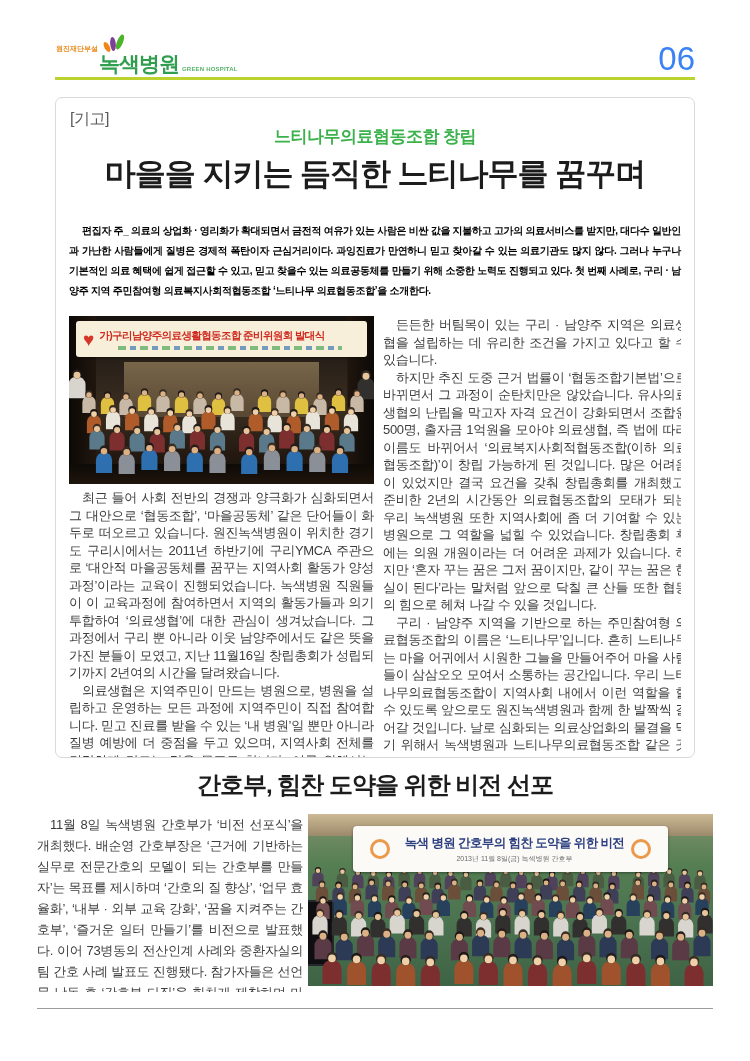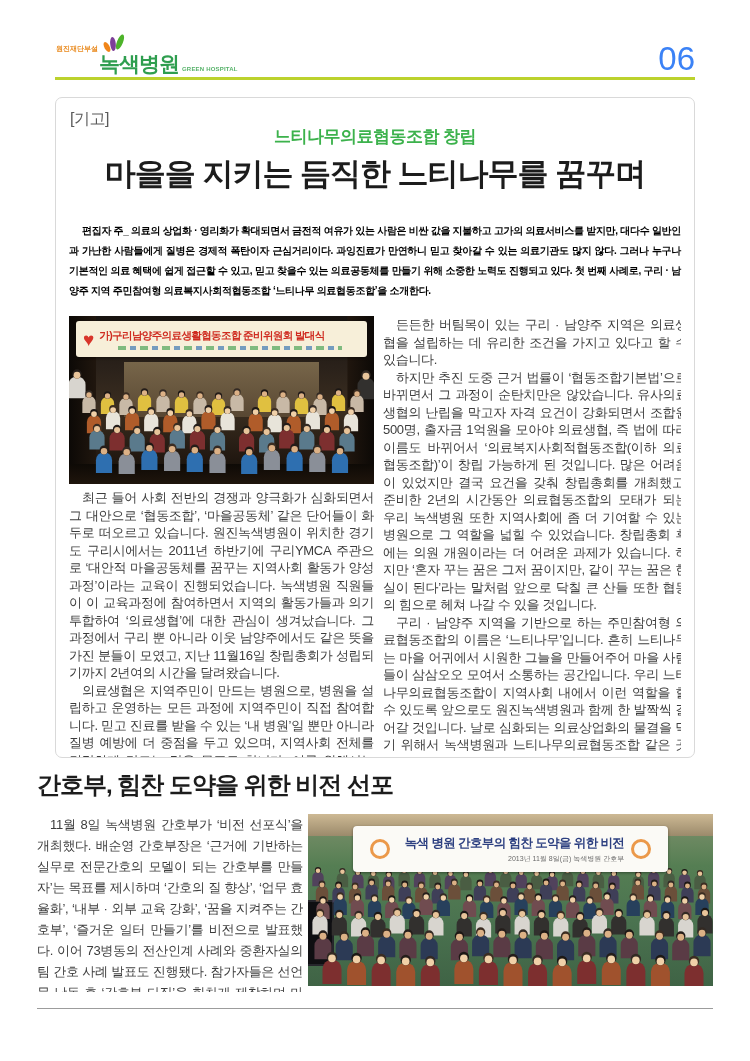--- a/index.html
+++ b/index.html
@@ -52,37 +52,37 @@
   .p1-banner-lines{flex:1;min-width:0;text-align:left;}
   .p1-banner-main{color:#cf2b20;font-weight:800;font-size:10.5px;letter-spacing:-.6px;white-space:nowrap;}
   .p1-banner-strip{height:4px;margin:3px auto 0;width:86%;opacity:.65;
        background:repeating-linear-gradient(90deg,#3f9e4f 0 8px,transparent 8px 12px,#2e6fb0 12px 18px,transparent 18px 22px);}
   .p1-crowd{position:absolute;inset:0;z-index:2;}
   .p1-floor{position:absolute;left:0;right:0;bottom:0;height:12%;z-index:1;
             background:linear-gradient(180deg,#0e0a06,#1f150c);}
 
   
   .article2{position:absolute;left:37px;top:770px;width:676px;}
-  .title2{margin:0;font-size:24px;font-weight:800;color:#1c1c1c;
+  .title2{margin:0;text-align:center;font-size:24px;font-weight:800;color:#1c1c1c;
           letter-spacing:-1px;line-height:30px;}
   .a2-row{margin-top:14px;display:flex;gap:5px;}
   .a2-text{width:266px;flex:none;line-height:21px;height:178px;overflow:hidden;}
 
   
   .photo2{position:relative;width:405px;height:172px;flex:none;overflow:hidden;
           background:linear-gradient(180deg,#6f8a63 12%,#557e53 30%,#4b7350 62%,#3f6345 100%);}
   .p2-ceiling{position:absolute;top:0;left:0;right:0;height:13%;
               background:linear-gradient(180deg,#cdb994,#9b8a6b);}
   .p2-tv{position:absolute;left:0;top:50%;width:24px;height:36%;background:#0f0f12;
          border:2px solid #26262c;border-left:none;z-index:2;}
   .p2-banner{position:absolute;top:7%;left:11%;width:78%;height:27%;background:#fbfaf6;
              border-radius:4px;display:flex;align-items:center;justify-content:center;gap:7px;
              padding:2px 8px;box-sizing:border-box;box-shadow:0 1px 3px rgba(0,0,0,.4);z-index:3;}
   .p2-ring{width:14px;height:14px;border:3px solid #e8872b;border-radius:50%;opacity:.85;flex:none;}
-  .p2-banner-texts{min-width:0;text-align:right;margin-left:8px;}
+  .p2-banner-texts{min-width:0;text-align:center;margin-left:8px;}
   .p2-banner-main{color:#2c3f80;font-weight:800;font-size:12.5px;letter-spacing:-.6px;white-space:nowrap;}
   .p2-banner-sub{color:#6a6a6a;font-size:7px;margin-top:2px;letter-spacing:0;}
   .p2-crowd{position:absolute;inset:0;z-index:2;}
 
   .bottom-rule{position:absolute;left:37px;right:37px;top:1008px;height:1px;background:#9c9c9c;}
 </style>
 </head>
 <body>
 
 <div class="page">

